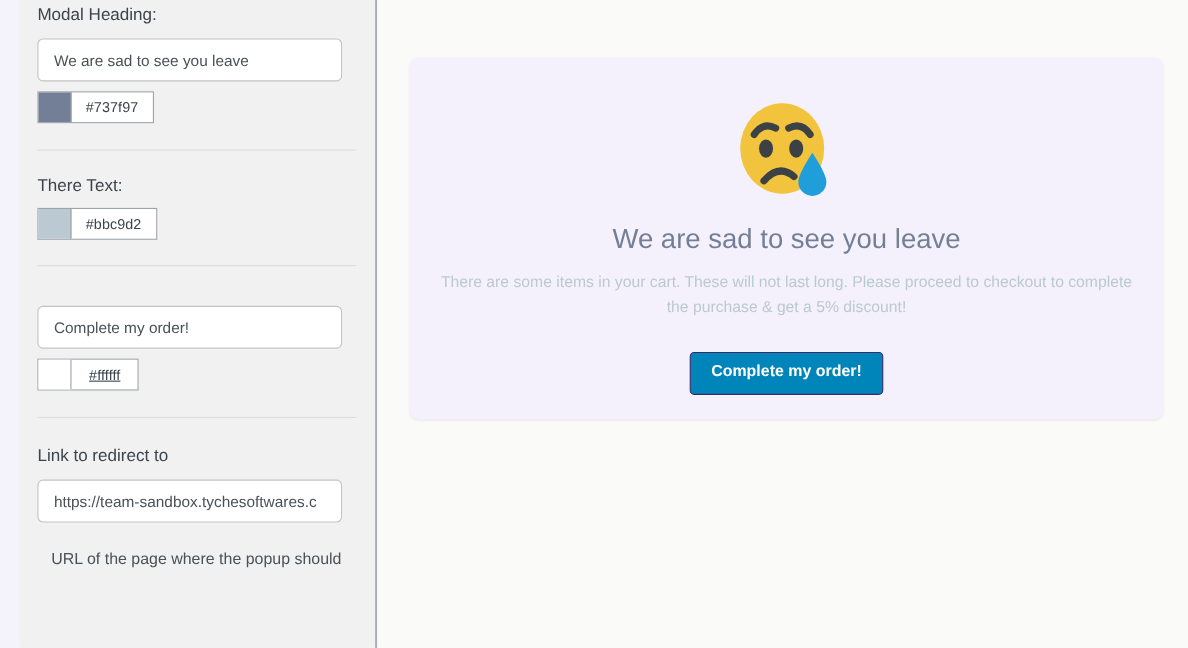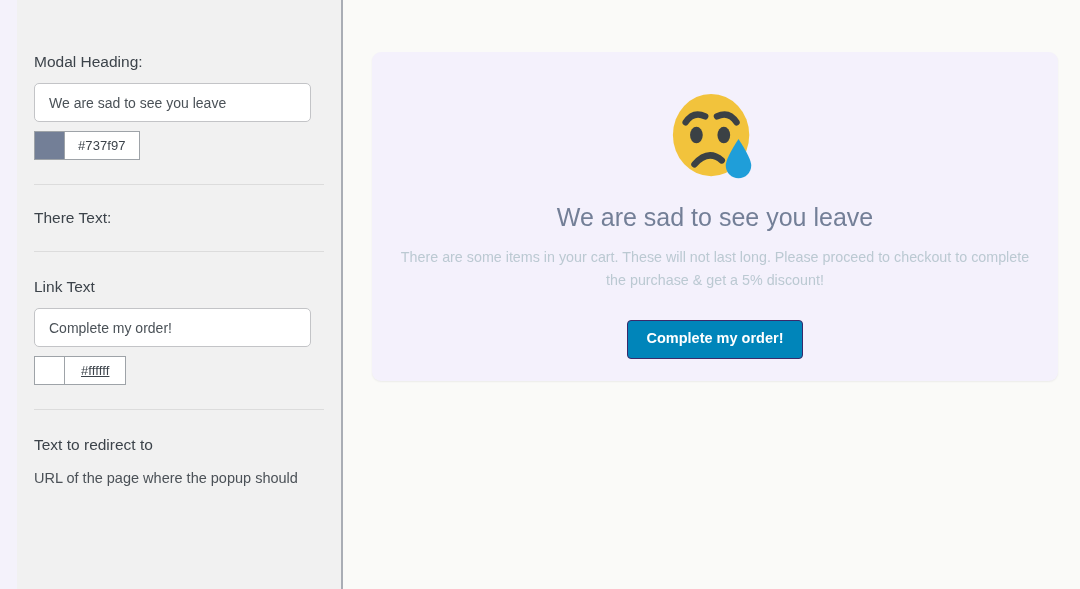--- a/index.html
+++ b/index.html
@@ -175,61 +175,67 @@
 </style>
 </head>
 <body>
 
 <div id="app">
 
   <div class="left-rail"></div>
 
   <div class="sidebar">
 
-    <div class="field-group" style="padding-top:4px;margin-top:48px;">
+    <div class="field-group" style="padding-top:4px;">
       <div class="field-label">Modal Heading:</div>
       <input class="text-input" type="text" value="We are sad to see you leave" style="">
       <div class="swatch-row">
         <div class="color-control">
           <span class="color-chip" id="chip-0" style="background: rgb(115, 127, 151);"></span>
           <span class="color-value">#737f97</span>
         </div>
       </div>
     </div>
 
     <div style="height:24px;"></div>
     <div class="divider"></div>
     <div style="height:23px;"></div>
 
     <div class="field-group">
       <div class="field-label">There Text:</div>
+      <div class="swatch-row">
+        <div class="color-control">
+          <span class="color-chip" id="chip-1" style="background: rgb(187, 201, 210);"></span>
+          <span class="color-value">#bbc9d2</span>
+        </div>
+      </div>
     </div>
 
     <div style="height:23px;"></div>
     <div class="divider"></div>
     <div style="height:25px;"></div>
 
     <div class="field-group">
-      <div class="field-label">Link Text</div>
       <input class="text-input" type="text" value="Complete my order!" style="">
       <div class="swatch-row">
         <div class="color-control narrow">
           <span class="color-chip" id="chip-3" style="background: rgb(255, 255, 255);"></span>
           <span class="color-value">#ffffff</span>
         </div>
       </div>
     </div>
 
     <div style="height:24px;"></div>
     <div class="divider"></div>
     <div style="height:25px;"></div>
 
     <div class="field-group">
-      <div class="field-label">Text to redirect to</div>
-      <p class="help-text" style="margin-top:13px;">URL of the page where the popup should</p>
+      <div class="field-label">Link to redirect to</div>
+      <input class="text-input" type="text" value="https://team-sandbox.tychesoftwares.c" style="">
+      <p class="help-text" style="margin-top:25px;text-align:center;">URL of the page where the popup should</p>
     </div>
 
   </div>
 
   <div class="preview-pane">
     <div class="modal-card" id="modal-card" style="background: rgb(244, 241, 252);">
 
       <div class="emoji-wrap">
         <svg viewBox="0 0 96 96" width="94" height="94" aria-hidden="true">
           <ellipse cx="44" cy="46" rx="39" ry="42" fill="#f2c33c"></ellipse>

